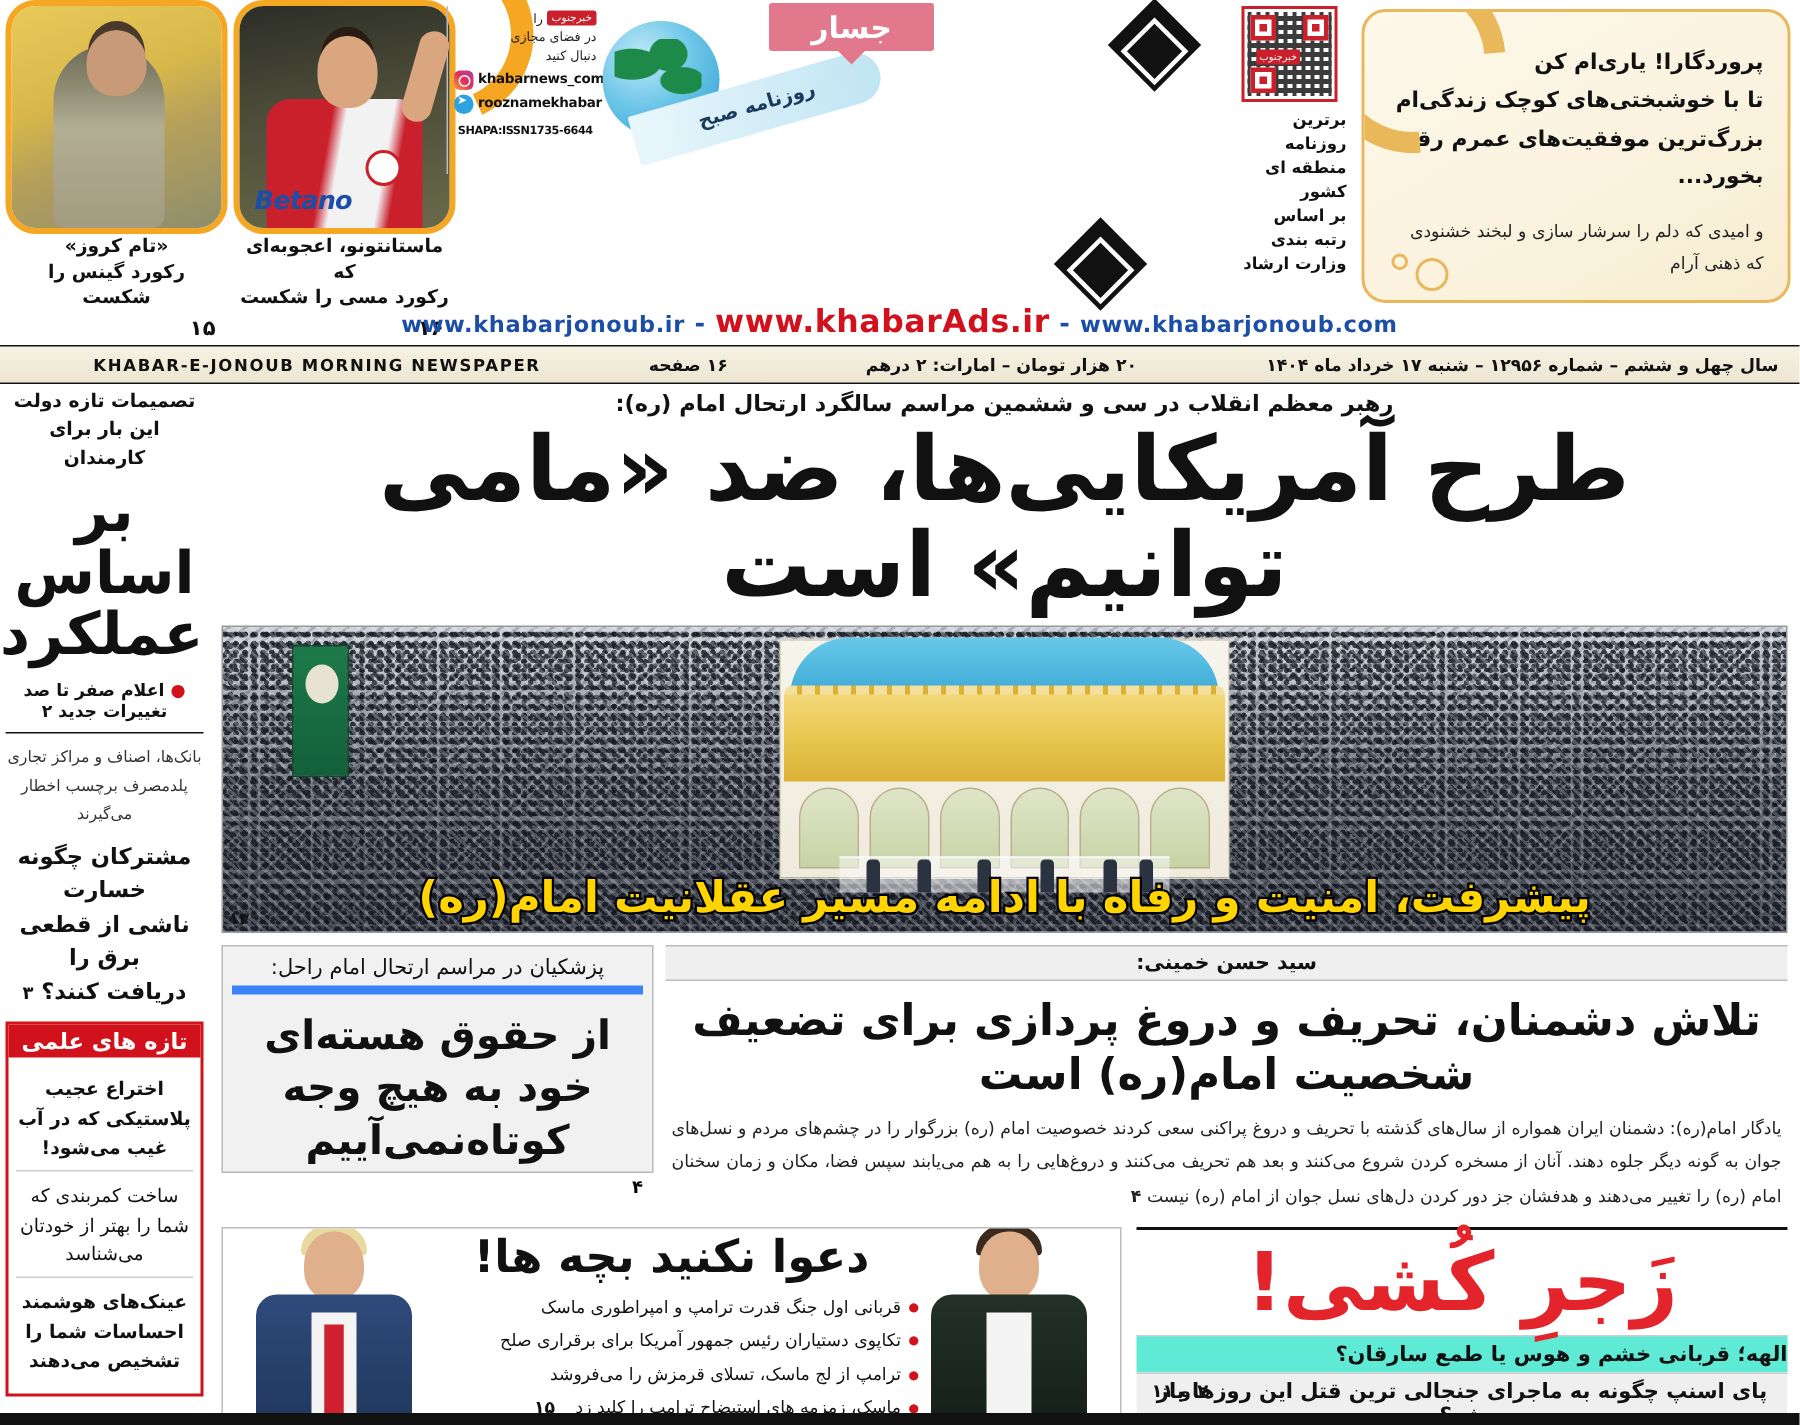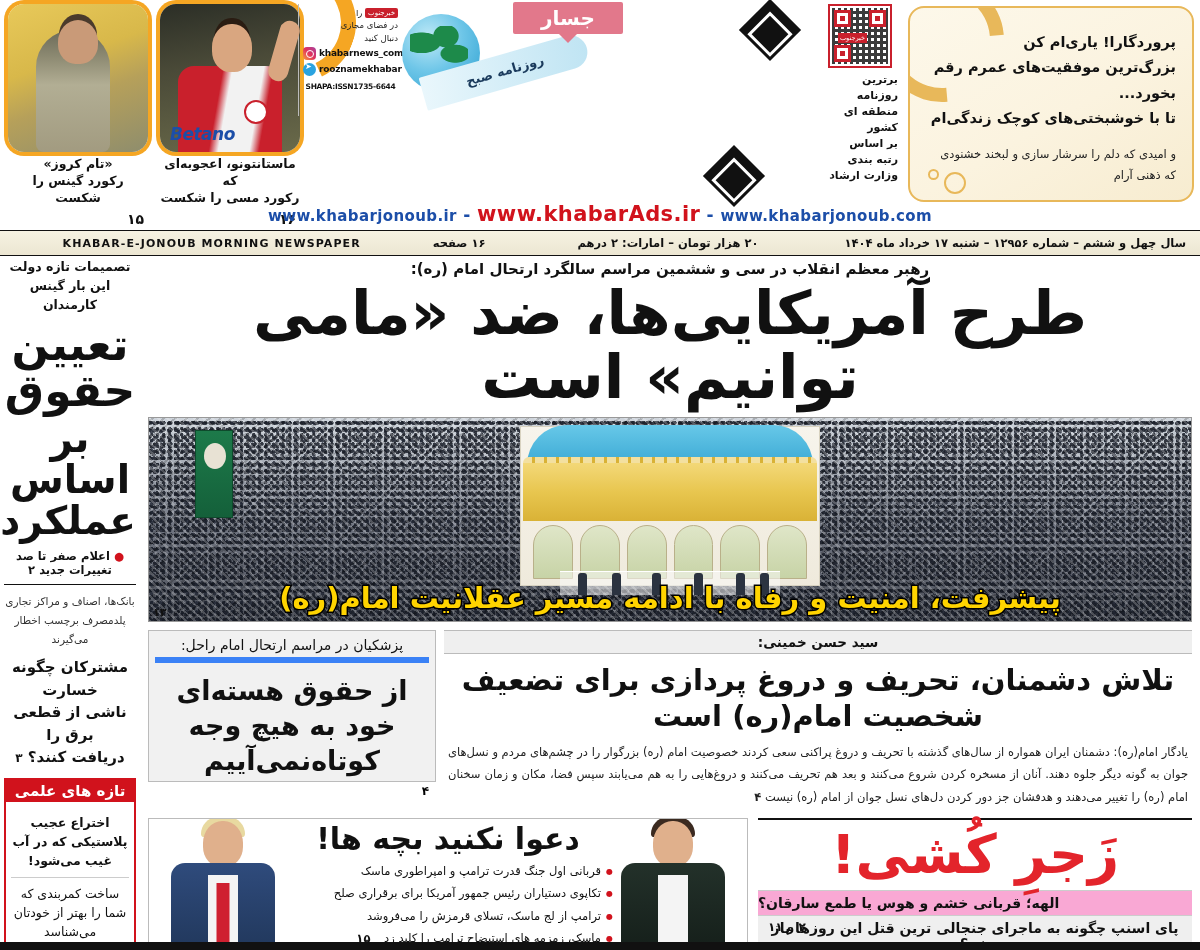--- a/index.html
+++ b/index.html
@@ -330,21 +330,21 @@
              padding-top:10px; letter-spacing:-1px;}
   .rbox .pg{ font-size:12px; font-weight:bold; padding-top:6px;}
 
   
   .bot-row{ display:flex; margin:10px 8px 0 8px; gap:10px; direction:rtl; }
   .bot-left{ flex:1 1 auto; border-top:2px solid #111; padding-top:6px; }
   .bot-right{ flex:0 0 600px; border:1px solid #bbb; position:relative; height:128px; overflow:hidden; background:#fff;}
 
   .zojr{ text-align:center; font-size:54px; font-weight:bold; color:#e3242b;
          line-height:1; letter-spacing:-2px; padding:2px 0 8px; }
-  .zline{ background:#f9a8d4; text-align:left; font-size:14px; font-weight:bold; color:#111;
+  .zline{ background:#5eead4; text-align:right; font-size:14px; font-weight:bold; color:#111;
           padding:4px 0; border-top:1px solid #ccc; }
   .zline2{ background:#efefef; text-align:center; font-size:14px; font-weight:bold; color:#111;
            padding:4px 0; border-top:1px solid #ccc; position:relative;}
   .zline2 .pg{ position:absolute; right:auto; left:10px; font-size:12px;}
 
   .bot-right .hd{ text-align:center; font-size:30px; font-weight:bold; color:#111;
                   letter-spacing:-1px; padding:2px 0 4px;}
   .bullets{ width:330px; margin:0 auto; }
   .bullets li{ list-style:none; font-size:11.5px; color:#111; line-height:1.95; position:relative;
                padding-right:12px; text-align:right;}
@@ -454,22 +454,22 @@
         <div>منطقه ای کشور</div>
         <div>بر اساس</div>
         <div>رتبه بندی</div>
         <div>وزارت ارشاد</div>
       </div>
     </div>
 
     <div class="quote-box">
       <div class="quote-top">
         <div>پروردگارا! یاری‌ام کن</div>
+        <div>تا با خوشبختی‌های کوچک زندگی‌ام</div>
         <div>بزرگ‌ترین موفقیت‌های عمرم رقم بخورد...</div>
-        <div>تا با خوشبختی‌های کوچک زندگی‌ام</div>
       </div>
       <div class="quote-bot">
         <div>و امیدی که دلم را سرشار سازی و لبخند خشنودی که ذهنی آرام</div>
 
       </div>
       <span class="qcirc qc1"></span>
       <span class="qcirc qc2"></span>
     </div>
 
     <div class="urlline">
@@ -487,24 +487,23 @@
     <div class="seg pages">۱۶ صفحه</div>
     <div class="seg eng-title">KHABAR-E-JONOUB MORNING NEWSPAPER</div>
 
   </div>
 
   <div class="body-area">
 
     <div class="sidebar">
       <div class="sb-kicker">
         <div>تصمیمات تازه دولت</div>
-        <div>این بار گینس کارمندان</div>
+        <div>این بار برای کارمندان</div>
       </div>
       <div class="sb-big">
-        <span>تعیین حقوق</span>
         <span class="l2">بر اساس عملکرد</span>
       </div>
       <div class="sb-bullet">
         <span class="dot">●</span>
         <span>اعلام صفر تا صد تغییرات جدید</span>
         <span>۲</span>
       </div>
 
       <hr class="hr-blk">
 

